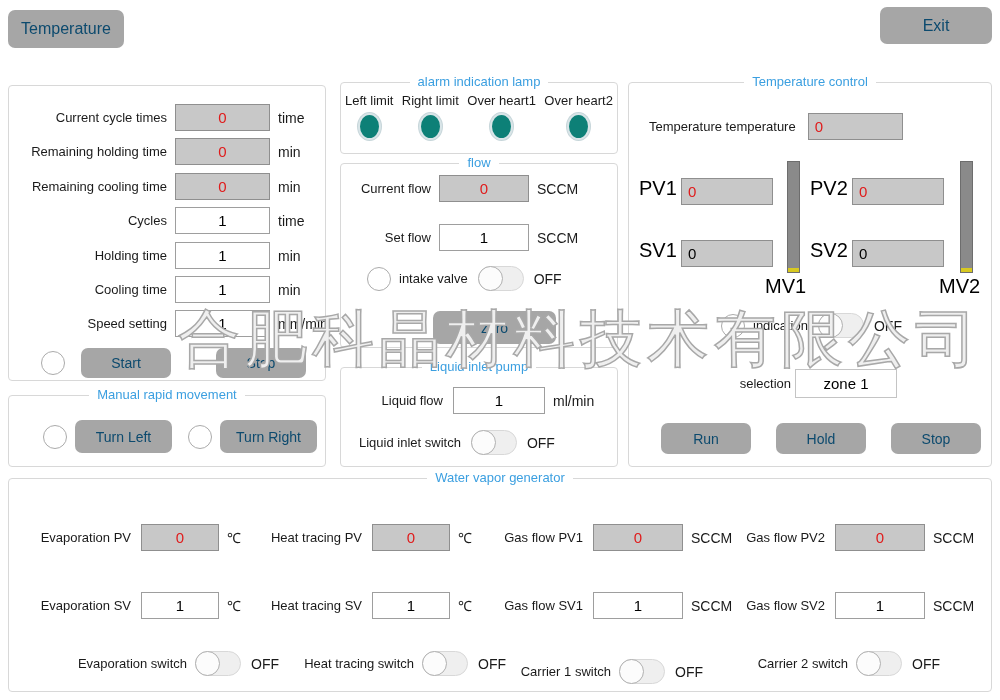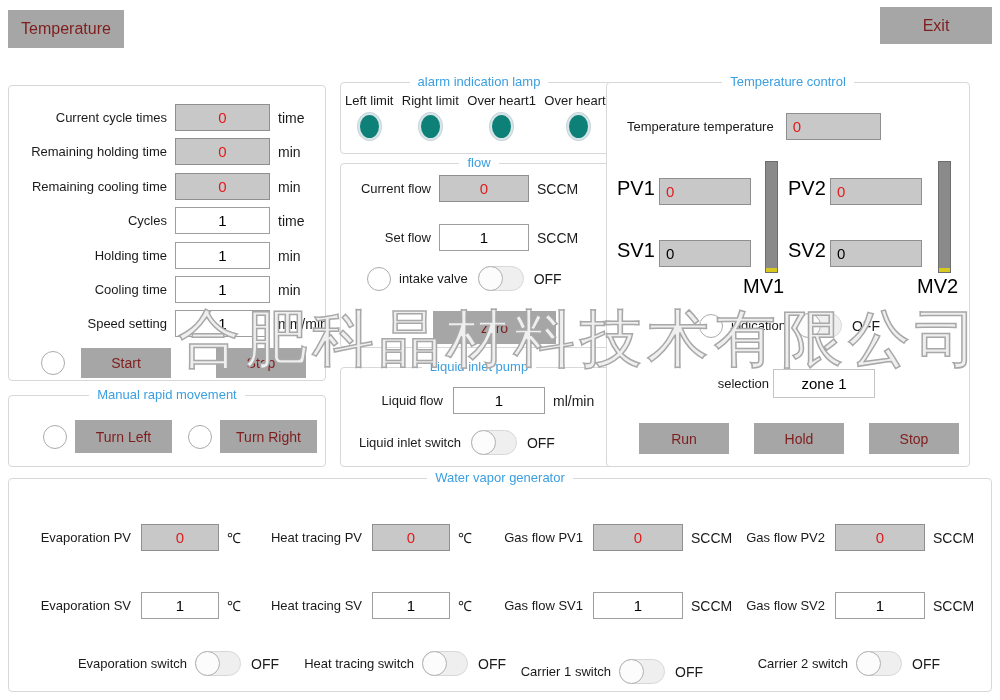--- a/index.html
+++ b/index.html
@@ -3,23 +3,23 @@
 <meta charset="utf-8">
 <style>
   * { box-sizing: border-box; margin: 0; padding: 0; }
   html,body { background:#f3f3f3; }
   .screen {
     position: relative; width: 1000px; height: 700px;
     background: #ffffff; overflow: hidden;
     font-family: "Liberation Sans", sans-serif; color: #1a1a1a;
   }
   .btn {
-    position: absolute; background: #a6a6a6; color: #7f1d1d;
+    position: absolute; background: #a6a6a6; color: #0c4a6e;
     display: flex; align-items: center; justify-content: center;
-    font-size: 14px; cursor: pointer; user-select: none;
+    font-size: 14px; cursor: pointer; user-select: none; border-radius: 7px;
   }
   .btn.big { font-size: 16px; }
   .panel {
     position: absolute; border: 1px solid #d8d8d8; border-radius: 4px;
     background: #ffffff;
   }
   .panel-title {
     position: absolute; top: -9px; left: 0; right: 0; text-align: center;
     font-size: 13px; color: #3b9fe0; pointer-events: none;
   }
@@ -181,21 +181,21 @@
     </div>
     <div class="frow" style="left:18px;top:62px">
       <div class="lbl">Liquid inlet switch</div>
       <div class="toggle" style="margin-left:10px">
           <div class="knob"></div>
         </div>
       <div class="state" style="margin-left:10px">OFF</div>
     </div>
   </div>
 
-  <div class="panel" style="left:606px;top:82px;width:364px;height:385px">
+  <div class="panel" style="left:628px;top:82px;width:364px;height:385px">
     <div class="panel-title"><span>Temperature control</span></div>
     <div class="frow" style="left:20px;top:30px">
       <div class="lbl">Temperature temperature</div>
       <div class="field ro red leftal" style="width:95px;margin-left:12px">0</div>
     </div>
     <div class="biglbl" style="left:10px;top:94px">PV1</div>
     <div class="field ro red leftal" style="position:absolute;left:52px;top:95px;width:92px">0</div>
     <div class="vbar" style="left:158px;top:78px;height:112px">
         <div class="vbar-fill"></div>
       </div>

